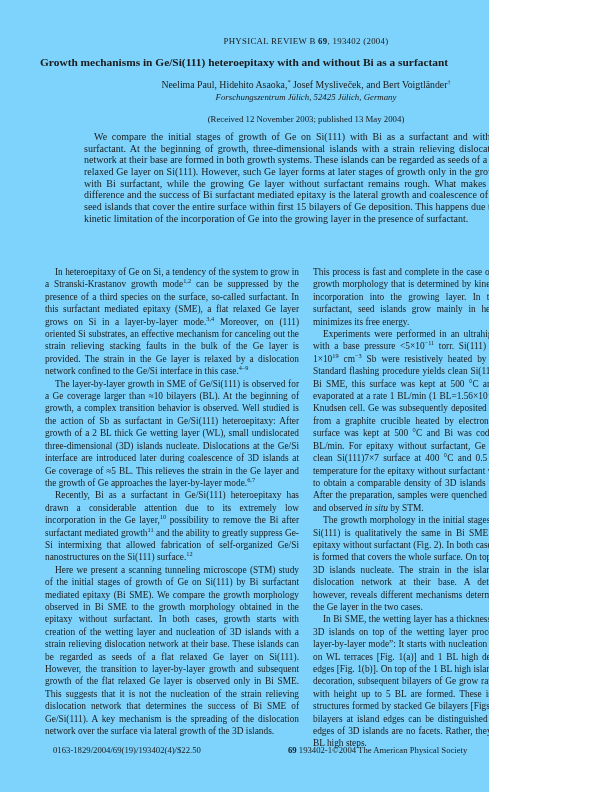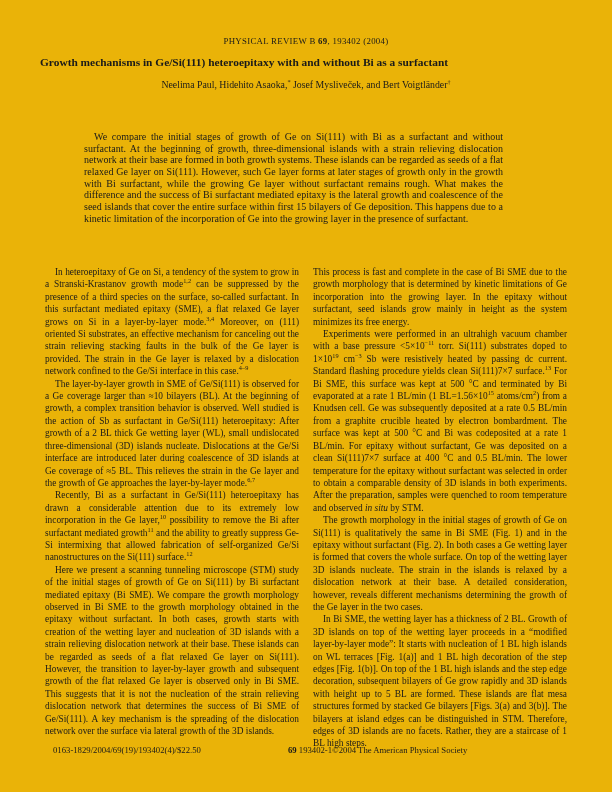--- a/index.html
+++ b/index.html
@@ -2,21 +2,21 @@
 <html lang="en"><head>
 <meta charset="utf-8">
 <style>
   html,body{margin:0;padding:0;background:#ffffff;}
   body{
     width:612px;height:792px;
     font-family:"Liberation Serif","DejaVu Serif",serif;
     color:#1a1a1a;
     -webkit-font-smoothing:antialiased;
   }
-  .page{position:relative;width:612px;height:792px;background:#eab308;overflow:hidden;}
+  .page{position:relative;width:489px;height:792px;background:#7dd3fc;overflow:hidden;}
 
   .running-head{
     position:absolute;top:36px;left:0;width:612px;
     text-align:center;font-size:8.8px;letter-spacing:.3px;
   }
   .running-head b{font-weight:bold;}
 
   .paper-title{
     position:absolute;top:56px;left:40px;width:532px;
     text-align:left;font-weight:bold;font-size:11.4px;
@@ -77,22 +77,24 @@
 
 <div class="page">
 
   <div class="running-head"><span>PHYSICAL REVIEW B </span><b>69</b><span>, 193402 (2004)</span></div>
 
   <h1 class="paper-title" style="margin:0;font-size:11.4px;">Growth mechanisms in Ge/Si(111) heteroepitaxy with and without Bi as a surfactant</h1>
 
   <div class="author-line">Neelima Paul, Hidehito Asaoka,<sup>*</sup> Josef Mysliveček, and Bert Voigtländer<sup>†</sup></div>
 
   <div class="affiliation">
+    <div>Forschungszentrum Jülich, 52425 Jülich, Germany</div>
   </div>
 
+  <div class="received-line">(Received 12 November 2003; published 13 May 2004)</div>
 
   <div class="abstract">
     <p>We compare the initial stages of growth of Ge on Si(111) with Bi as a surfactant and without surfactant. At the beginning of growth, three-dimensional islands with a strain relieving dislocation network at their base are formed in both growth systems. These islands can be regarded as seeds of a flat relaxed Ge layer on Si(111). However, such Ge layer forms at later stages of growth only in the growth with Bi surfactant, while the growing Ge layer without surfactant remains rough. What makes the difference and the success of Bi surfactant mediated epitaxy is the lateral growth and coalescence of the seed islands that cover the entire surface within first 15 bilayers of Ge deposition. This happens due to a kinetic limitation of the incorporation of Ge into the growing layer in the presence of surfactant.</p>
   </div>
 
 
   <div class="columns">
     <div class="col">
       <p>In heteroepitaxy of Ge on Si, a tendency of the system to grow in a Stranski-Krastanov growth mode<sup>1,2</sup> can be suppressed by the presence of a third species on the surface, so-called surfactant. In this surfactant mediated epitaxy (SME), a flat relaxed Ge layer grows on Si in a layer-by-layer mode.<sup>3,4</sup> Moreover, on (111) oriented Si substrates, an effective mechanism for canceling out the strain relieving stacking faults in the bulk of the Ge layer is provided. The strain in the Ge layer is relaxed by a dislocation network confined to the Ge/Si interface in this case.<sup>4–9</sup></p>
       <p>The layer-by-layer growth in SME of Ge/Si(111) is observed for a Ge coverage larger than ≈10 bilayers (BL). At the beginning of growth, a complex transition behavior is observed. Well studied is the action of Sb as surfactant in Ge/Si(111) heteroepitaxy: After growth of a 2 BL thick Ge wetting layer (WL), small undislocated three-dimensional (3D) islands nucleate. Dislocations at the Ge/Si interface are introduced later during coalescence of 3D islands at Ge coverage of ≈5 BL. This relieves the strain in the Ge layer and the growth of Ge approaches the layer-by-layer mode.<sup>6,7</sup></p>

